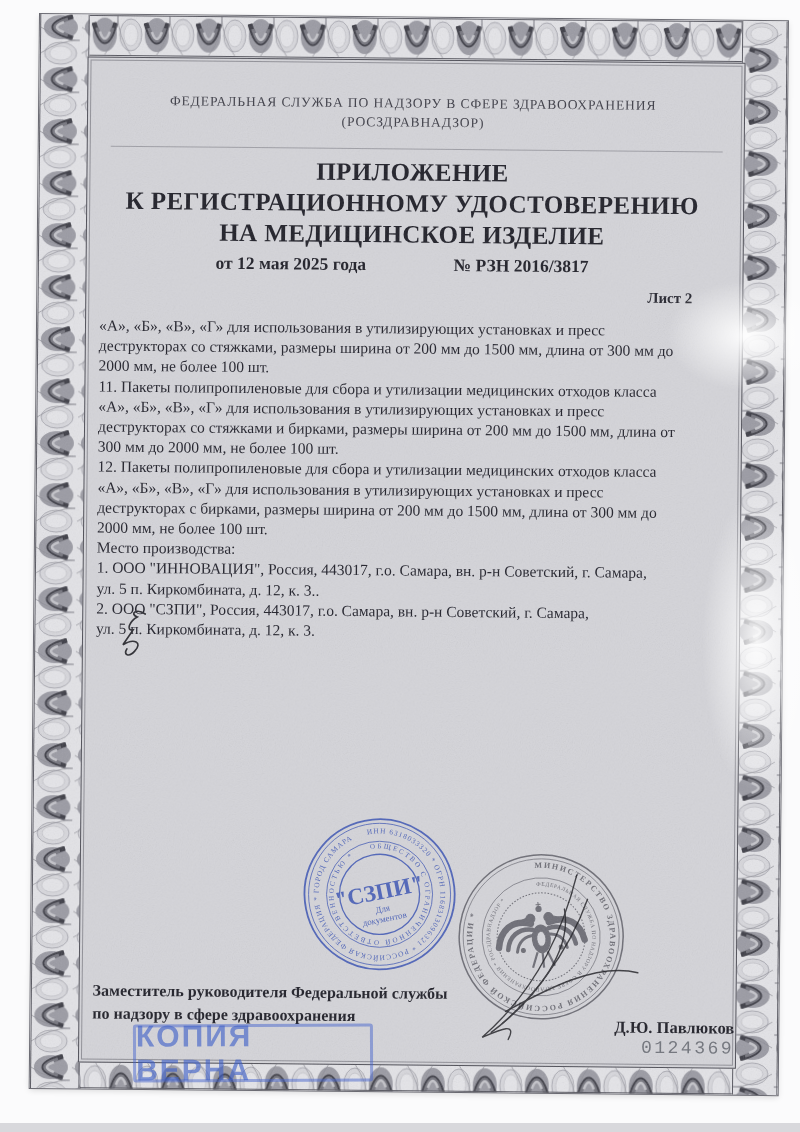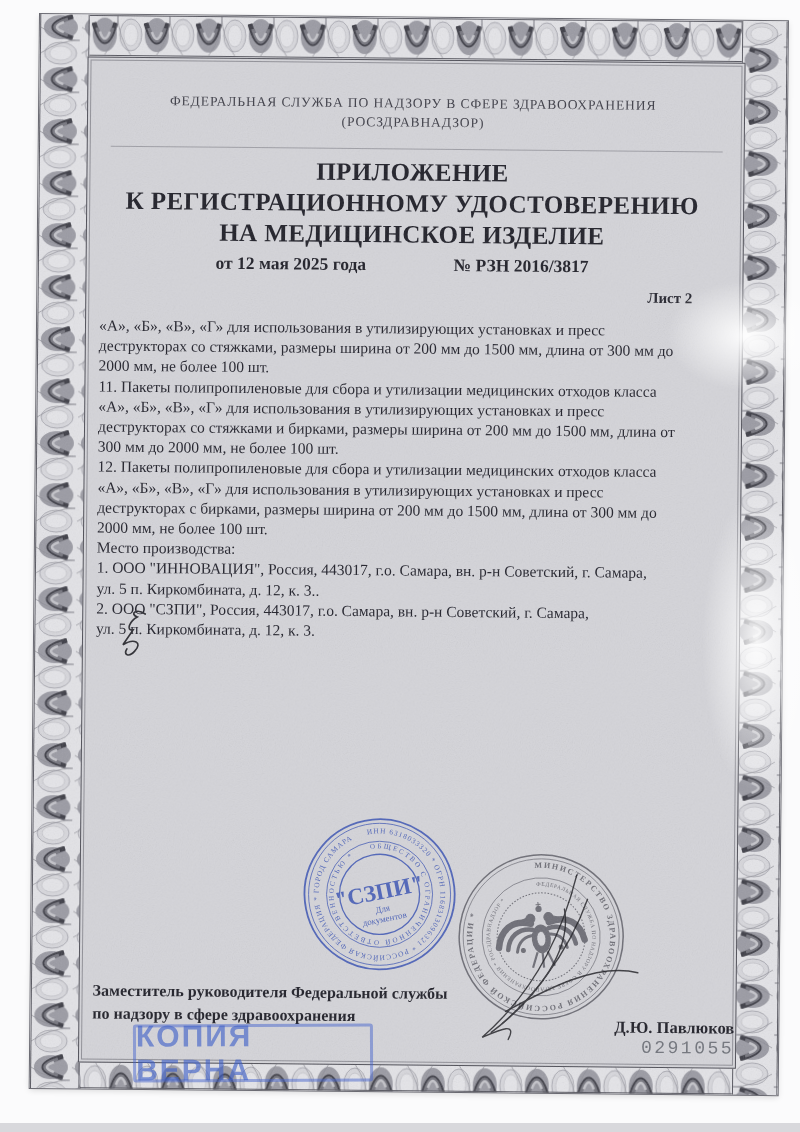--- a/index.html
+++ b/index.html
@@ -231,21 +231,21 @@
         <path d="M118 55 C126 96 92 140 57 170"></path>
         <path d="M60 158 C100 136 150 108 192 118"></path>
       </g>
     </svg>
 
     <div class="signblock">
       <div>Заместитель руководителя Федеральной службы</div>
       <div>по надзору в сфере здравоохранения</div>
     </div>
     <div class="signname">Д.Ю. Павлюков</div>
-    <div class="serial">0291055</div>
+    <div class="serial">0124369</div>
 
     <div class="copystamp">КОПИЯ ВЕРНА</div>
 
     <div class="glare g1"></div>
     <div class="glare g2"></div>
     <svg class="noise" width="748" height="1074">
       <filter id="nz">
           <feTurbulence type="fractalNoise" baseFrequency="0.85" numOctaves="2" stitchTiles="stitch"></feTurbulence>
         <feColorMatrix type="saturate" values="0"></feColorMatrix>
         </filter>

